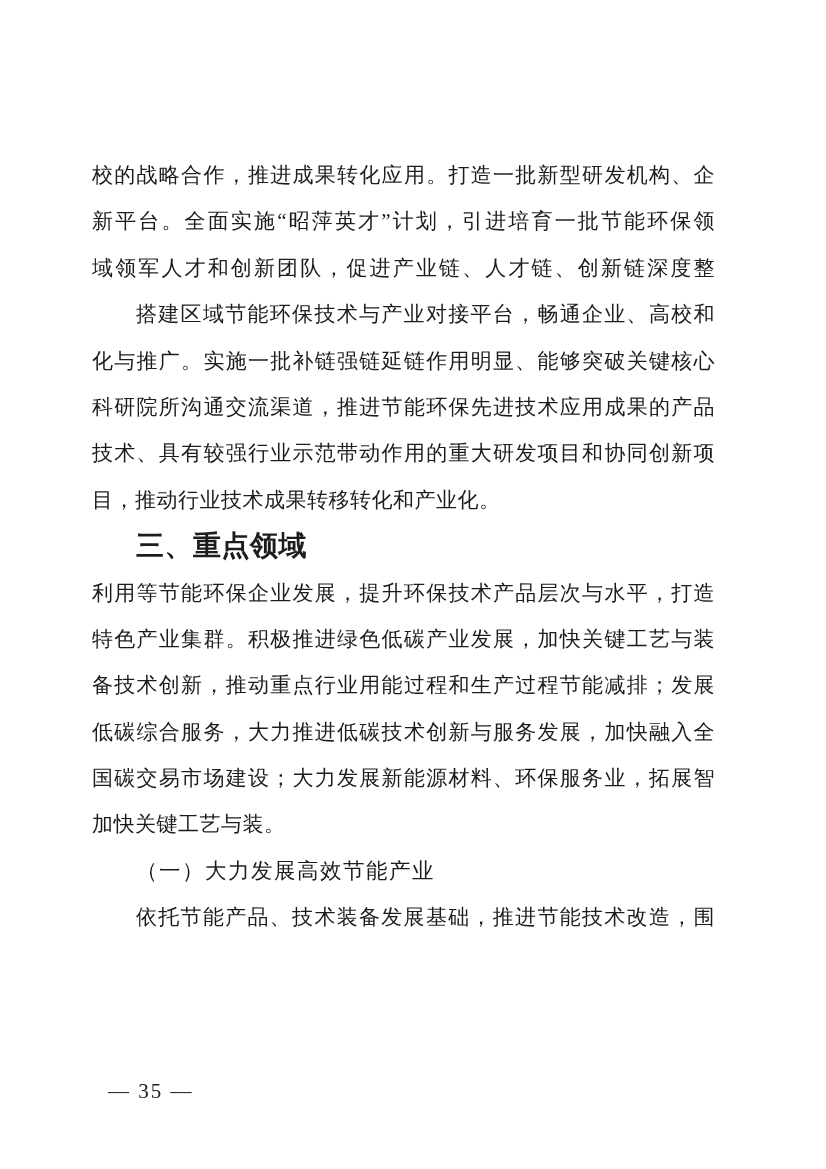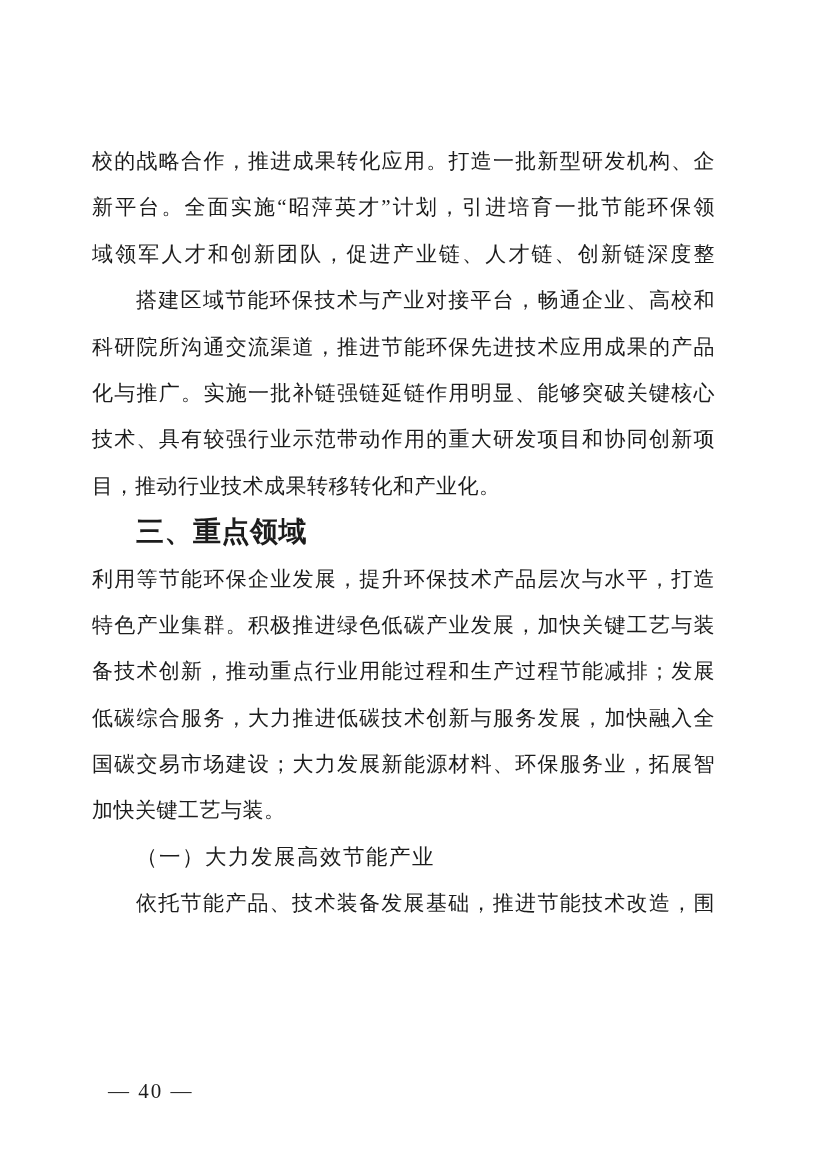--- a/index.html
+++ b/index.html
@@ -13,21 +13,21 @@
     width: 826px;
     height: 1169px;
     background: #ffffff;
     font-family: "Liberation Serif", "DejaVu Serif", serif;
     color: #1c1c1c;
     overflow: hidden;
   }
   .content {
     position: absolute;
     left: 92px;
-    top: 138px;
+    top: 152px;
     width: 623px;
   }
   .line {
     font-size: 21px;
     height: 46.4px;
     line-height: 46.4px;
     text-align: justify;
     text-align-last: justify;
     text-justify: inter-character;
     overflow: hidden;
@@ -65,30 +65,30 @@
 </style>
 </head>
 <body>
 
 <div class="page">
   <div class="content">
     <div class="line">校的战略合作，推进成果转化应用。打造一批新型研发机构、企</div>
     <div class="line">新平台。全面实施“昭萍英才”计划，引进培育一批节能环保领</div>
     <div class="line">域领军人才和创新团队，促进产业链、人才链、创新链深度整合。</div>
     <div class="line indent">搭建区域节能环保技术与产业对接平台，畅通企业、高校和</div>
+    <div class="line">化与推广。实施一批补链强链延链作用明显、能够突破关键核心</div>
     <div class="line">科研院所沟通交流渠道，推进节能环保先进技术应用成果的产品</div>
-    <div class="line">化与推广。实施一批补链强链延链作用明显、能够突破关键核心</div>
     <div class="line">技术、具有较强行业示范带动作用的重大研发项目和协同创新项</div>
     <div class="line end">目，推动行业技术成果转移转化和产业化。</div>
     <div class="line heading indent">三、重点领域</div>
     <div class="line">利用等节能环保企业发展，提升环保技术产品层次与水平，打造</div>
     <div class="line">特色产业集群。积极推进绿色低碳产业发展，加快关键工艺与装</div>
     <div class="line">备技术创新，推动重点行业用能过程和生产过程节能减排；发展</div>
     <div class="line">低碳综合服务，大力推进低碳技术创新与服务发展，加快融入全</div>
     <div class="line">国碳交易市场建设；大力发展新能源材料、环保服务业，拓展智</div>
     <div class="line end">加快关键工艺与装。</div>
     <div class="line subheading indent">（一）大力发展高效节能产业</div>
     <div class="line indent">依托节能产品、技术装备发展基础，推进节能技术改造，围</div>
   </div>
   <div class="footer">
-    <span>— 40 —</span>
+    <span>— 35 —</span>
   </div>
 </div>
 
 </body></html>

